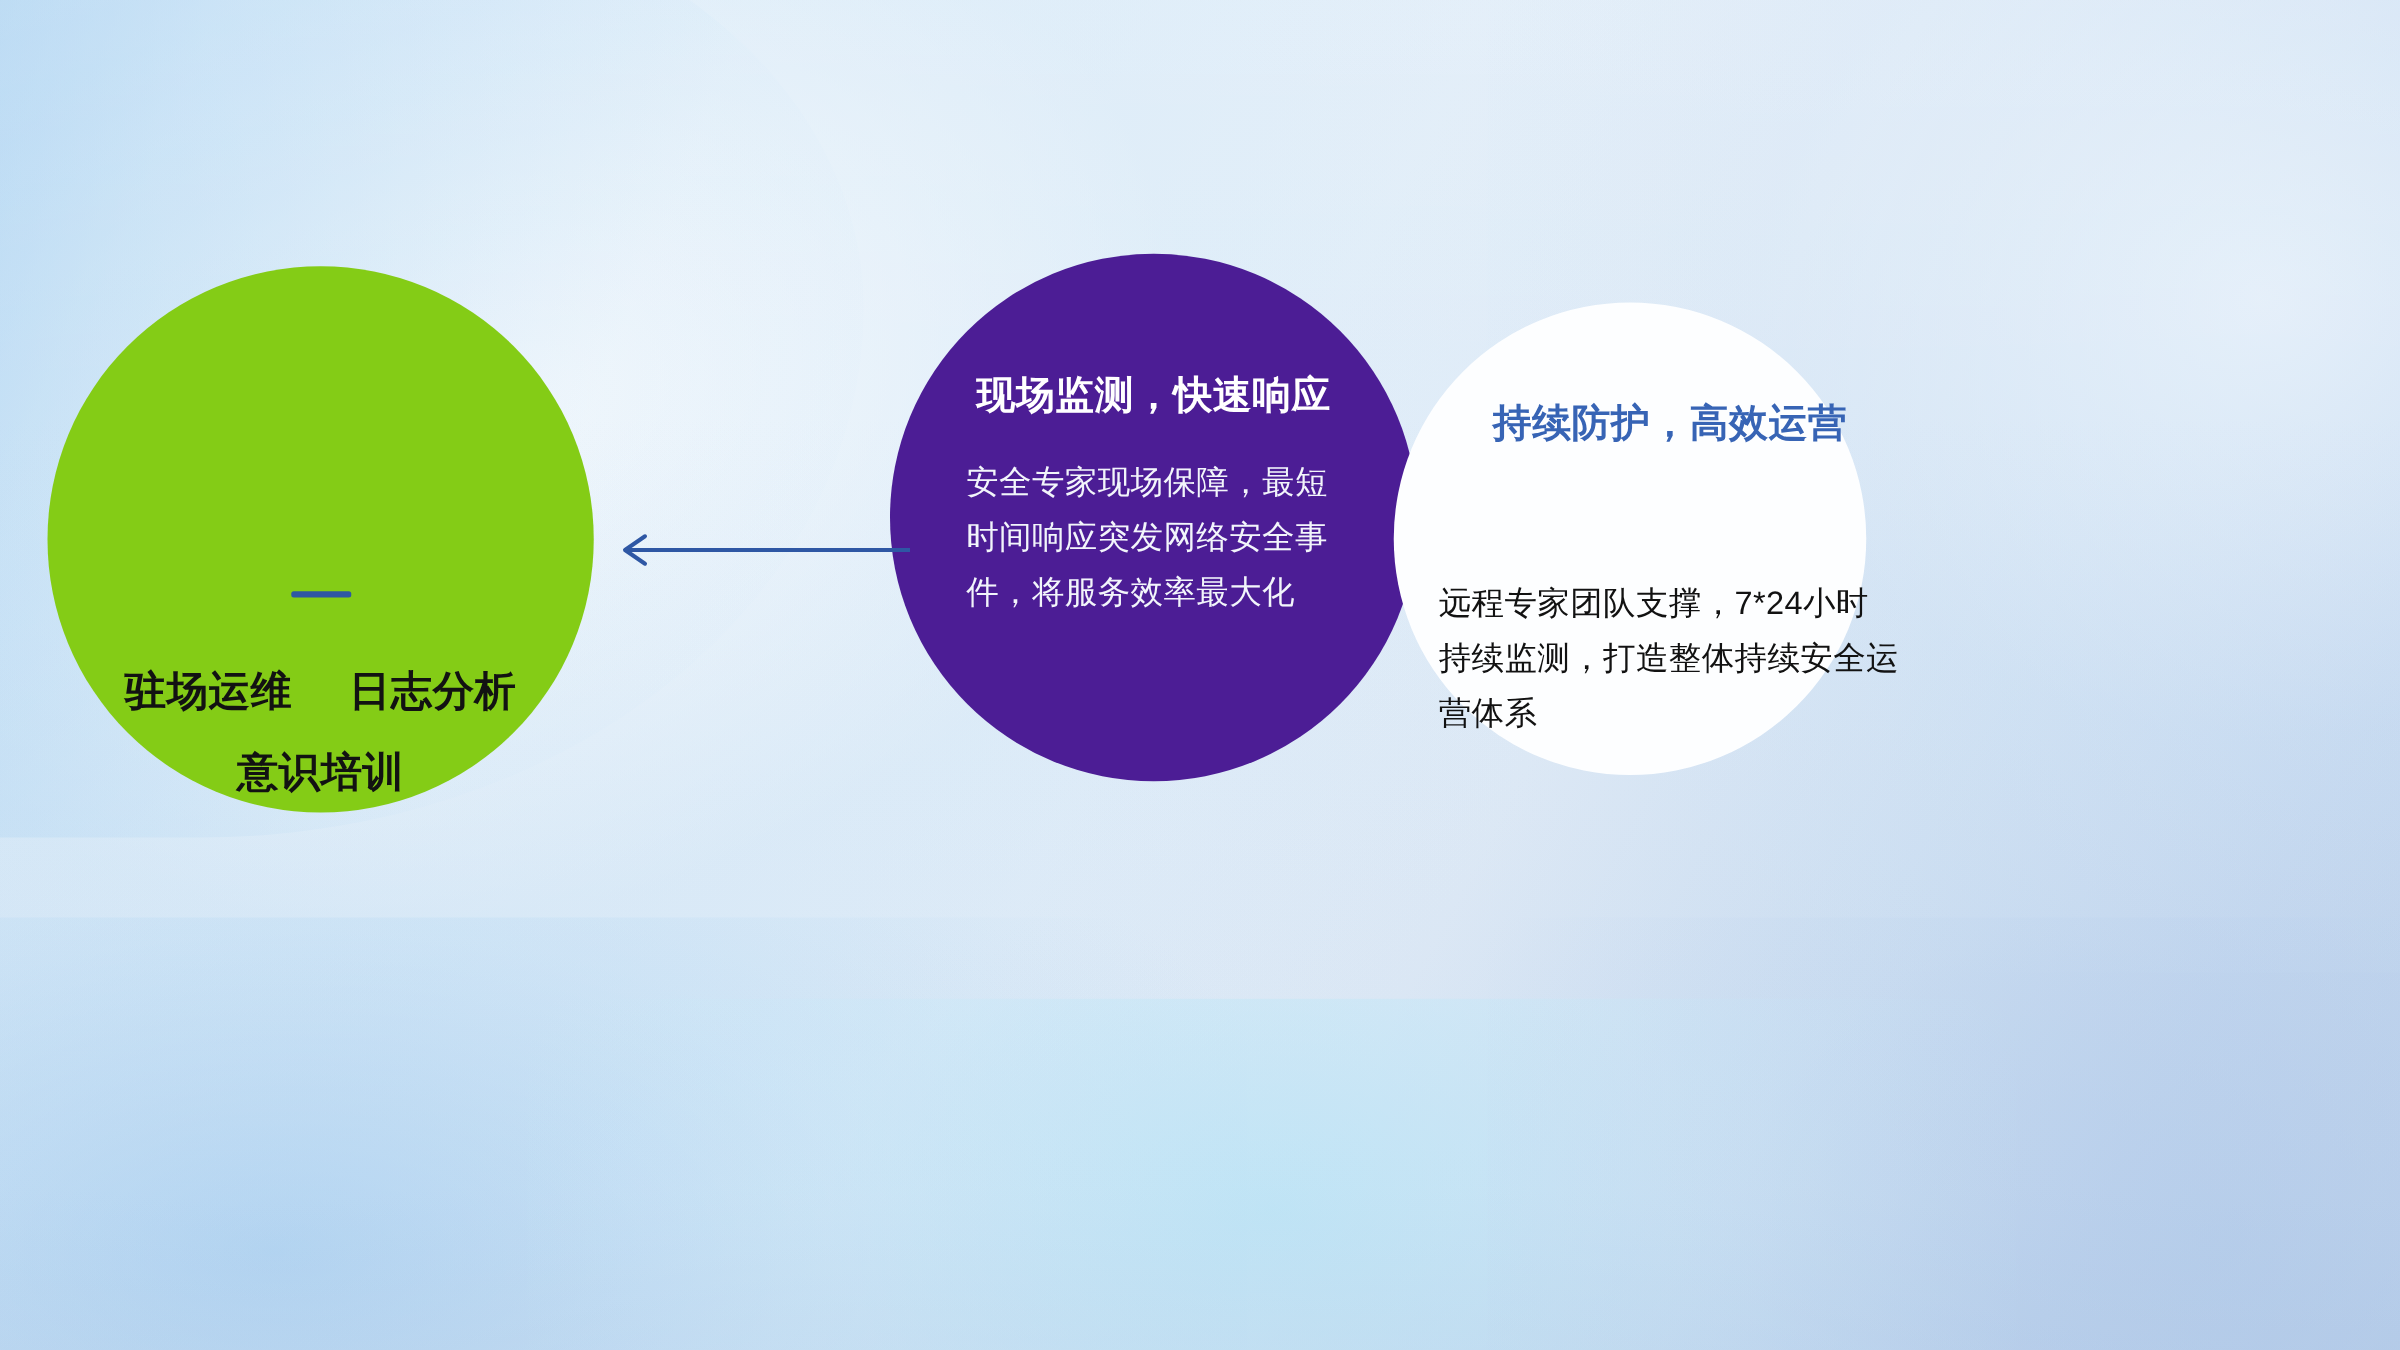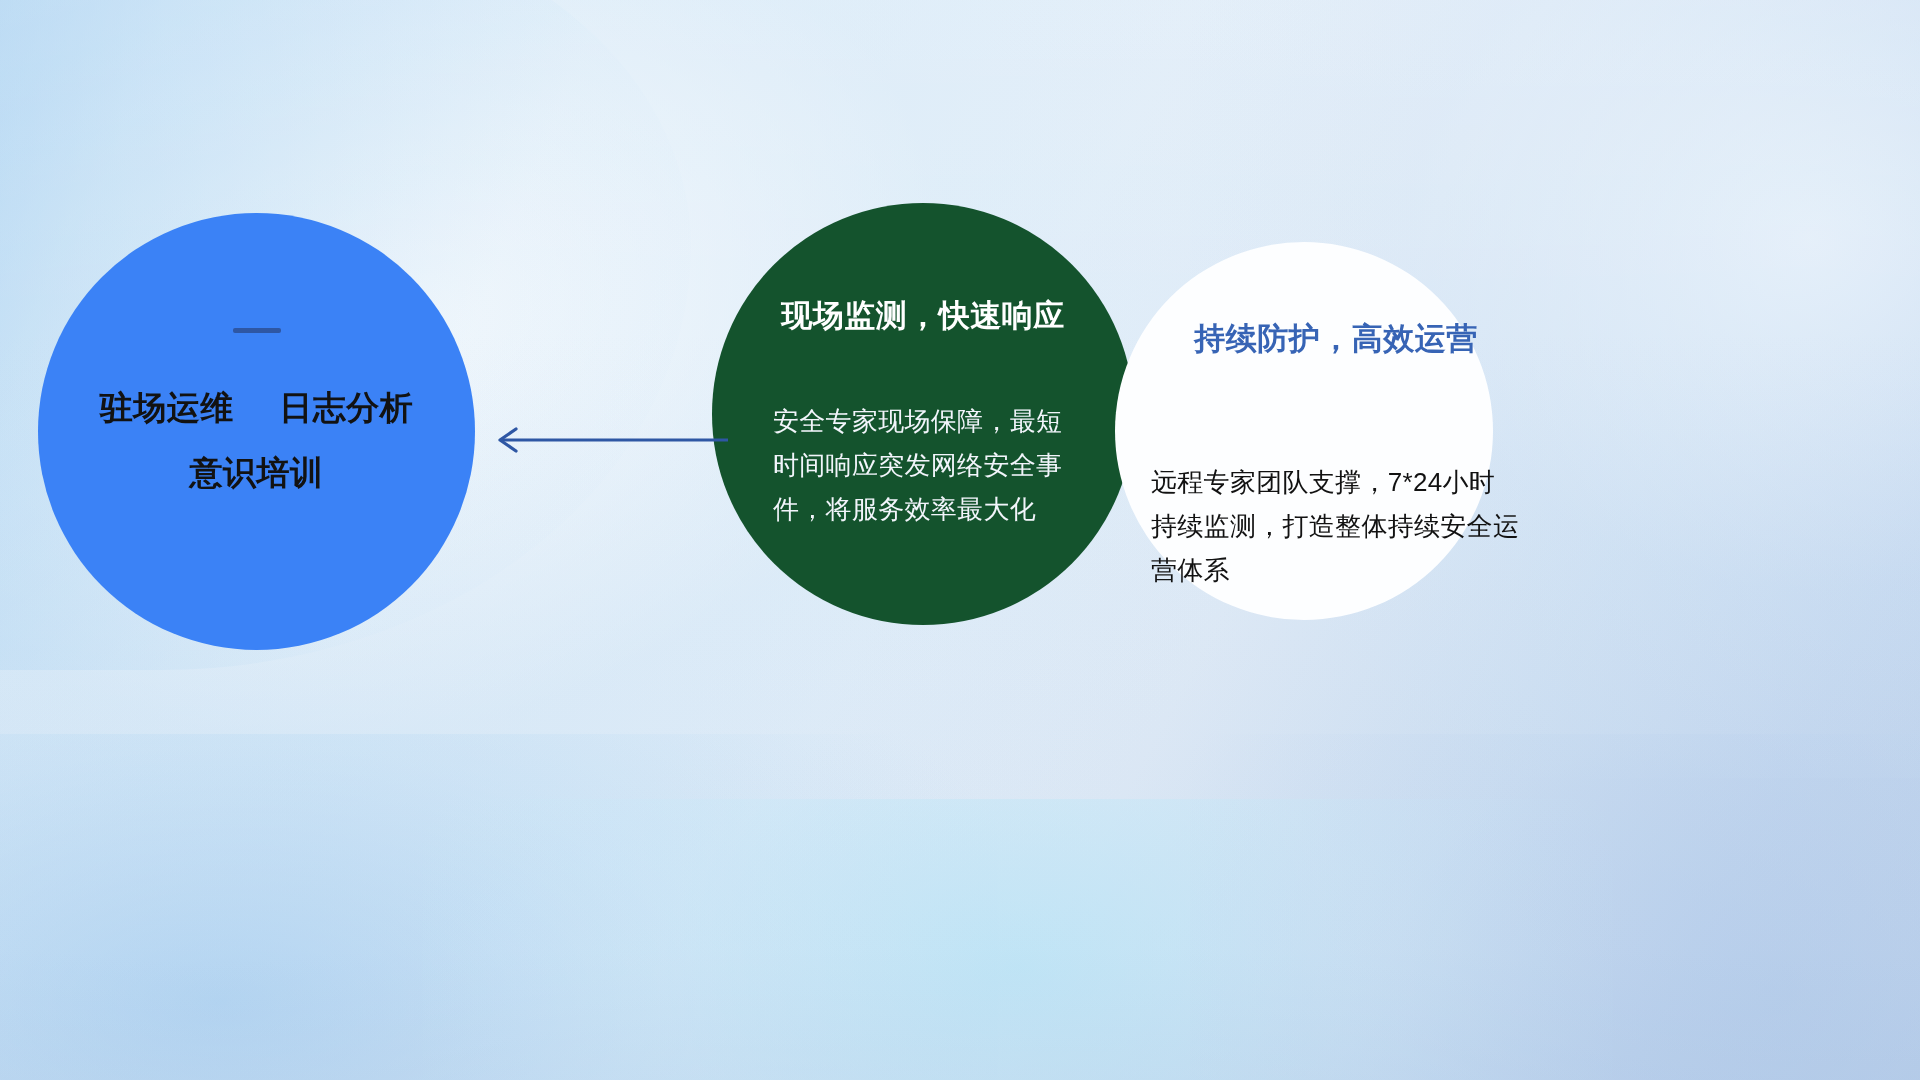--- a/index.html
+++ b/index.html
@@ -98,22 +98,23 @@
     border-radius:50%;
     box-sizing:border-box;
     display:flex;
     flex-direction:column;
     align-items:center;
   }
 
   #circle-left {
     left:38px; top:213px;
     width:437px; height:437px;
-    background:#3b82f6;
+    background:#84cc16;
     z-index:3;
+    justify-content:flex-end;
   }
   #circle-left .divider {
     width:48px; height:5px;
     background:#2e57a4;
     border-radius:2px;
     margin-top:115px;
   }
   #circle-left .lines {
     margin-top:42px;
     text-align:center;
@@ -121,23 +122,22 @@
     font-weight:bold;
     font-size:33px;
     line-height:65px;
     letter-spacing:0.5px;
   }
   #circle-left .lines .gap { display:inline-block; width:26px; }
 
   #circle-mid {
     left:712px; top:203px;
     width:422px; height:422px;
-    background:#14532d;
+    background:#4c1d95;
     z-index:4;
-    gap:36px;
   }
   #circle-mid .title {
     color:#ffffff;
     font-weight:bold;
     font-size:31px;
     letter-spacing:0.5px;
     margin-top:92px;
     white-space:nowrap;
   }
   #circle-mid .body {

